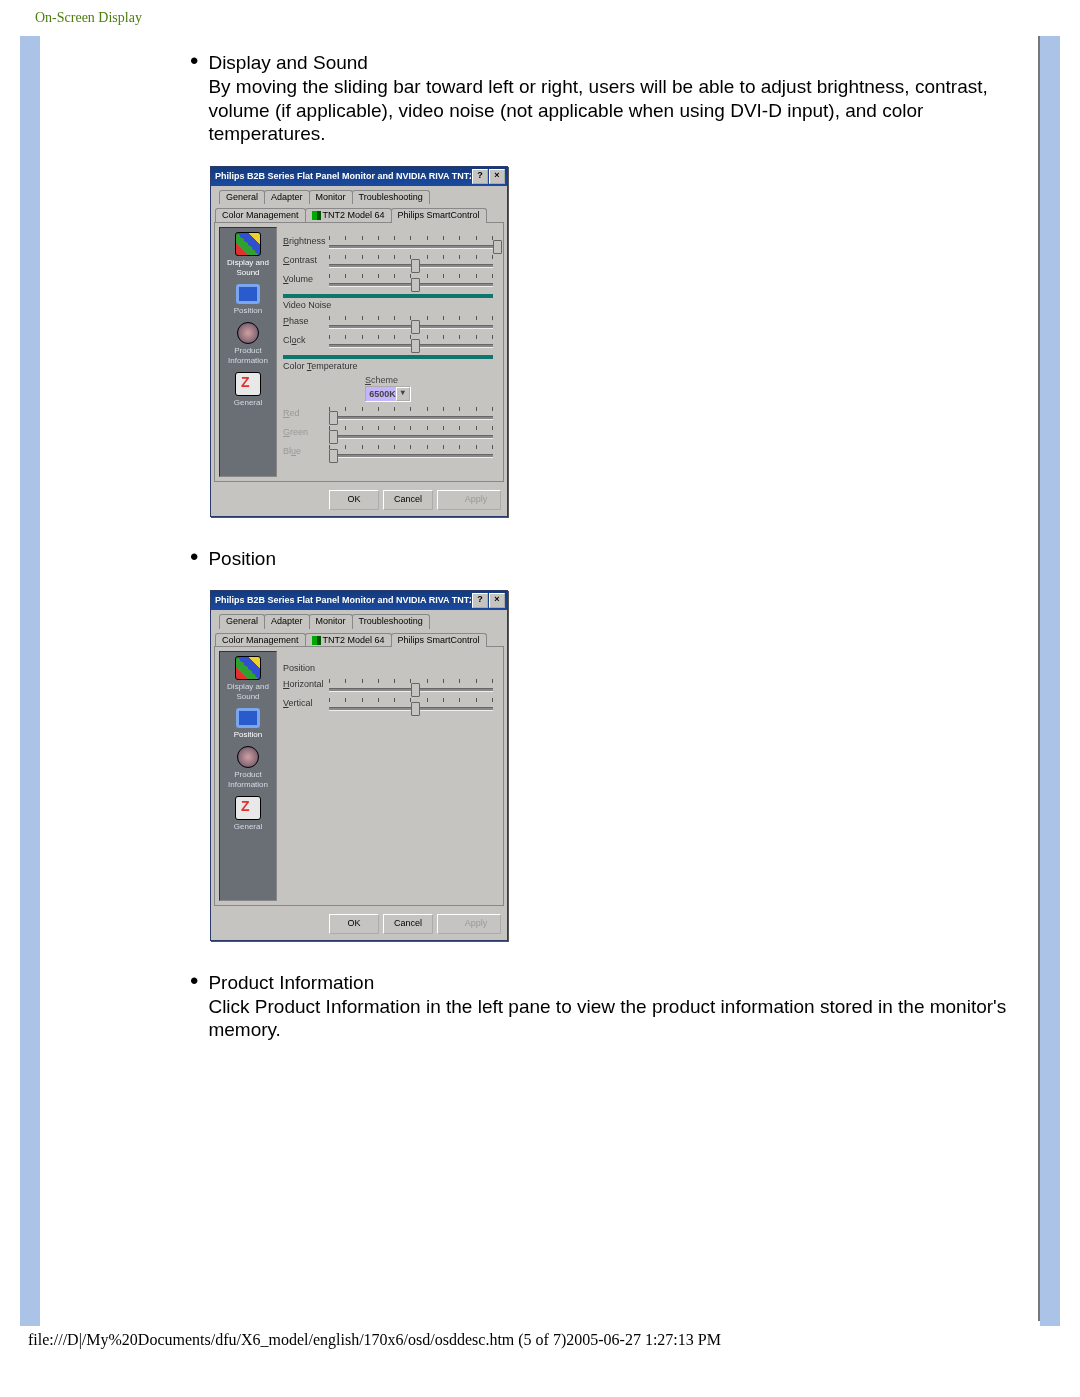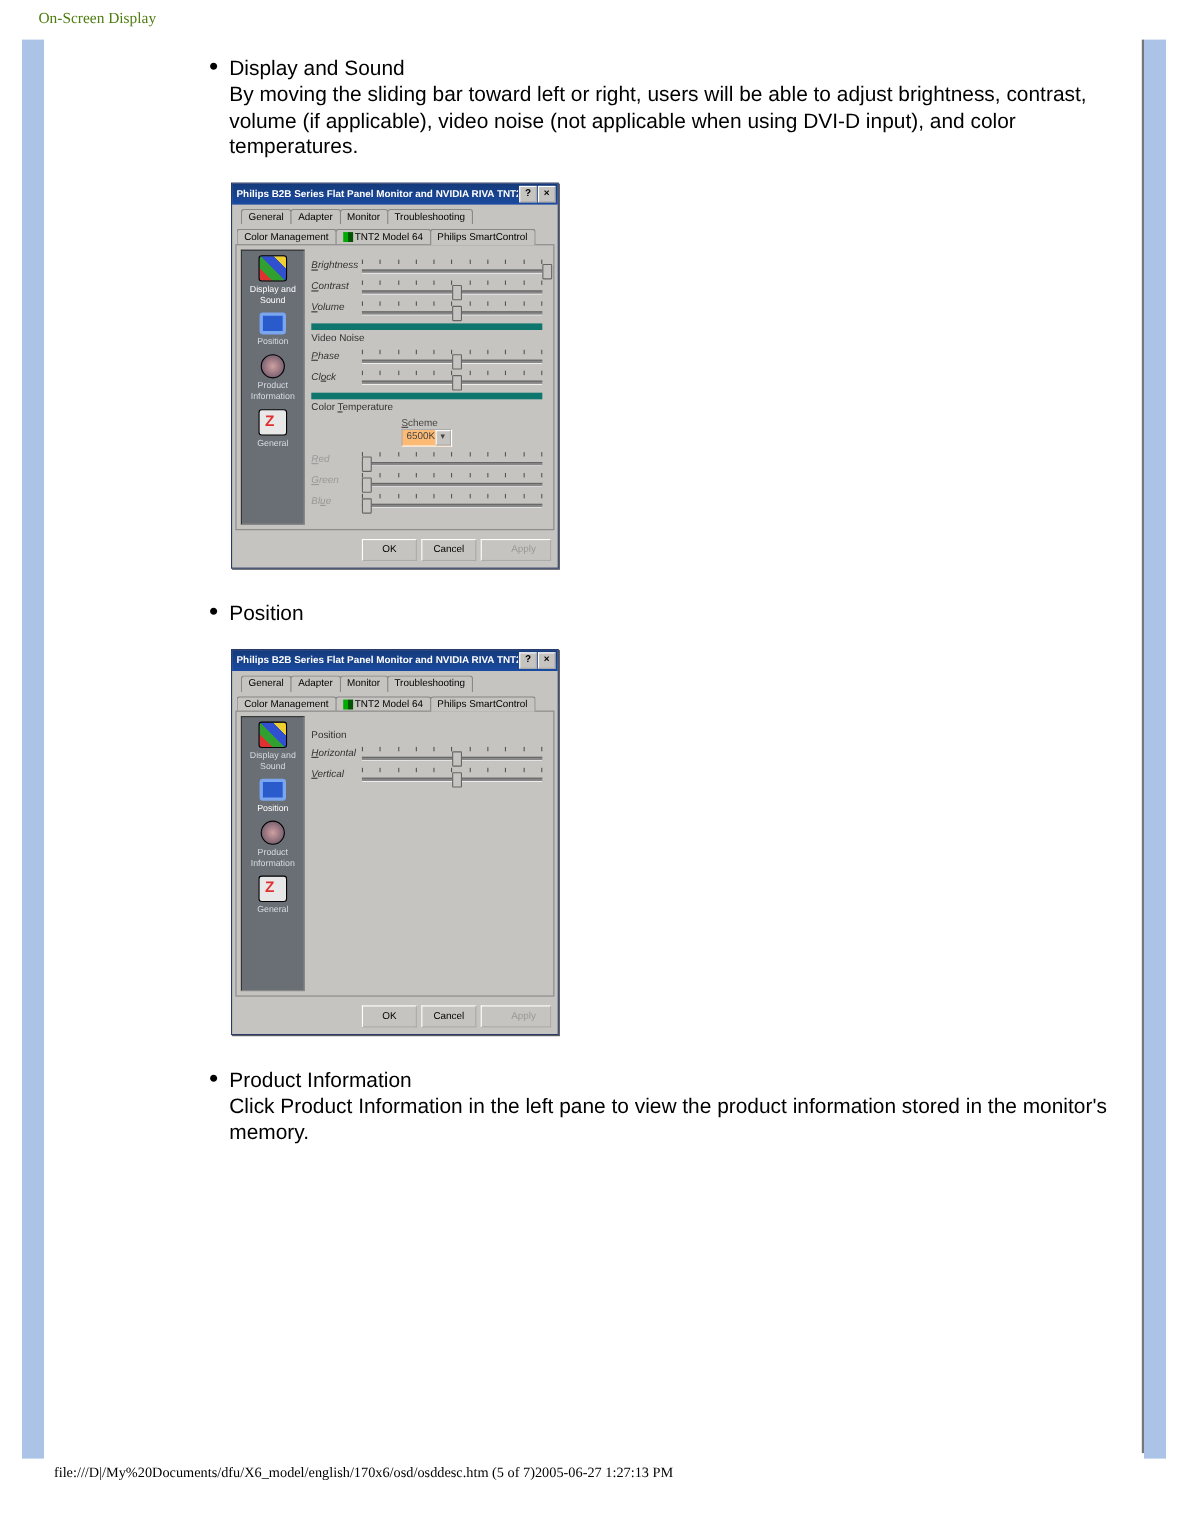--- a/index.html
+++ b/index.html
@@ -170,21 +170,20 @@
   }
   .slider-row {
     display: flex;
     align-items: center;
     margin: 3px 0;
   }
   .slider-row .lbl {
     width: 46px;
     font-size: 9px;
     color: #333;
-    font-style: italic;
   }
   .slider-row.disabled .lbl { color: #999; }
   .slider {
     flex: 1;
     height: 16px;
     position: relative;
   }
   .slider-track {
     position: absolute;
     left: 0; right: 0; top: 11px;
@@ -208,38 +207,39 @@
     top: 6px;
     width: 7px; height: 12px;
     background: #c6c4c0;
     border: 1px solid #666;
     border-radius: 1px;
   }
   .group-title {
     font-size: 9px;
     color: #333;
     margin-top: 6px;
-    border-top: 6px solid #0f766e;
+    border-top: 4px solid #0f766e;
     padding-top: 2px;
   }
   .combo-row {
     display: flex;
     align-items: center;
     margin: 3px 0;
     flex-direction: column;
   }
   .combo-row .lbl { width: 46px; font-size: 9px; }
   .combo {
     flex: 1;
     display: flex;
     border: 1px inset #fff;
-    background: #fdba74;
+    background: #c4b5fd;
     height: 14px;
     font-size: 9px;
-    align-items: flex-start;
+    align-items: center;
+    font-weight: bold;
   }
   .combo-val { flex: 1; padding-left: 3px; }
   .combo-arrow {
     width: 12px; height: 12px;
     background: #c6c4c0;
     border: 1px outset #fff;
     text-align: center;
     font-size: 8px;
     line-height: 10px;
   }
@@ -254,22 +254,22 @@
     height: 18px;
     background: #c6c4c0;
     border: 1px outset #fff;
     font-size: 9px;
     text-align: center;
     line-height: 16px;
     color: #000;
   }
   .wbtn.disabled { color: #999; padding-left: 14px; }
   .footer {
-    font-size: 13px;
-    padding: 5px 0 10px 49px;
+    font-size: 16px;
+    padding: 5px 0 10px 28px;
     color: #000;
   }
   .und { text-decoration: underline; }
 </style>
 </head>
 <body>
 
 <div class="header">On-Screen Display</div>
 
 <div class="outer-frame">

